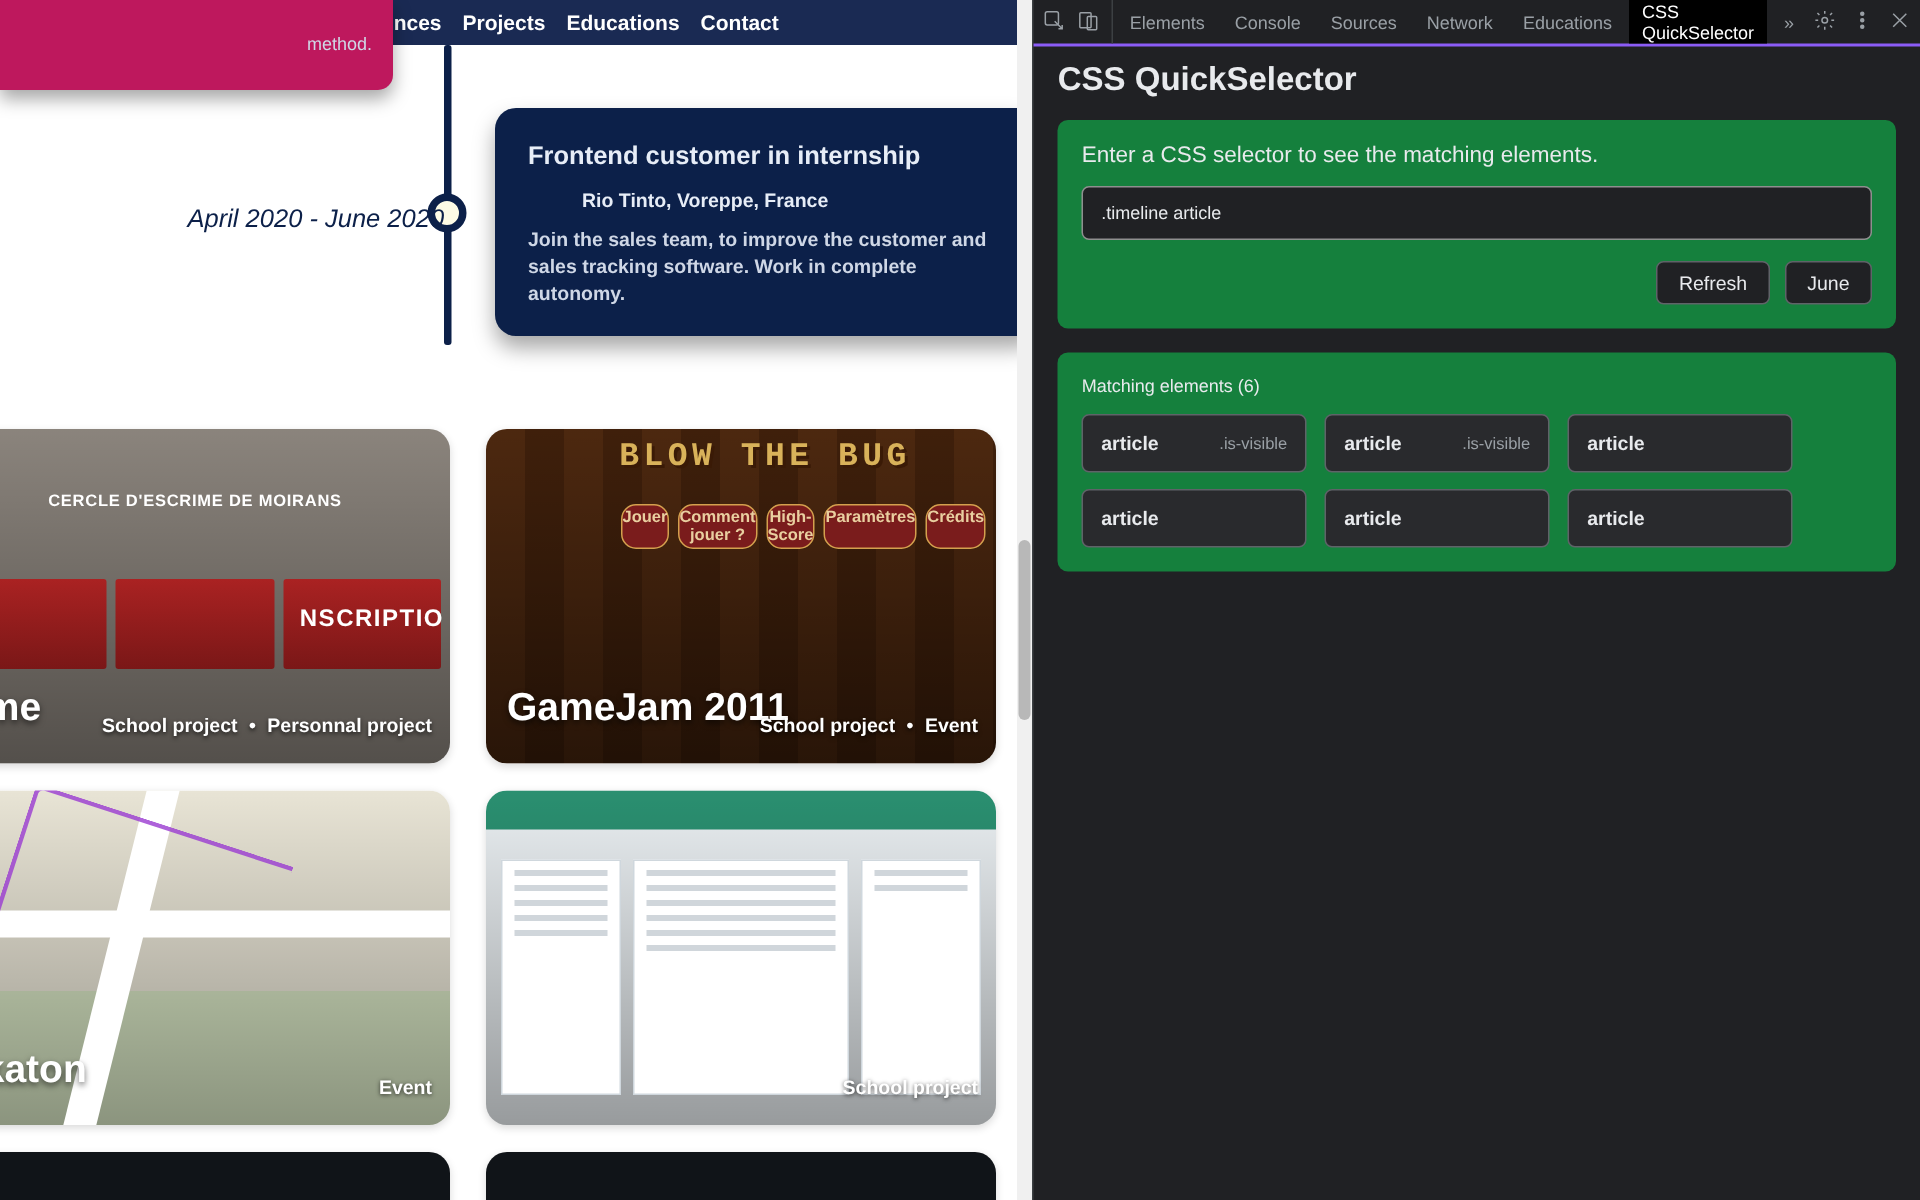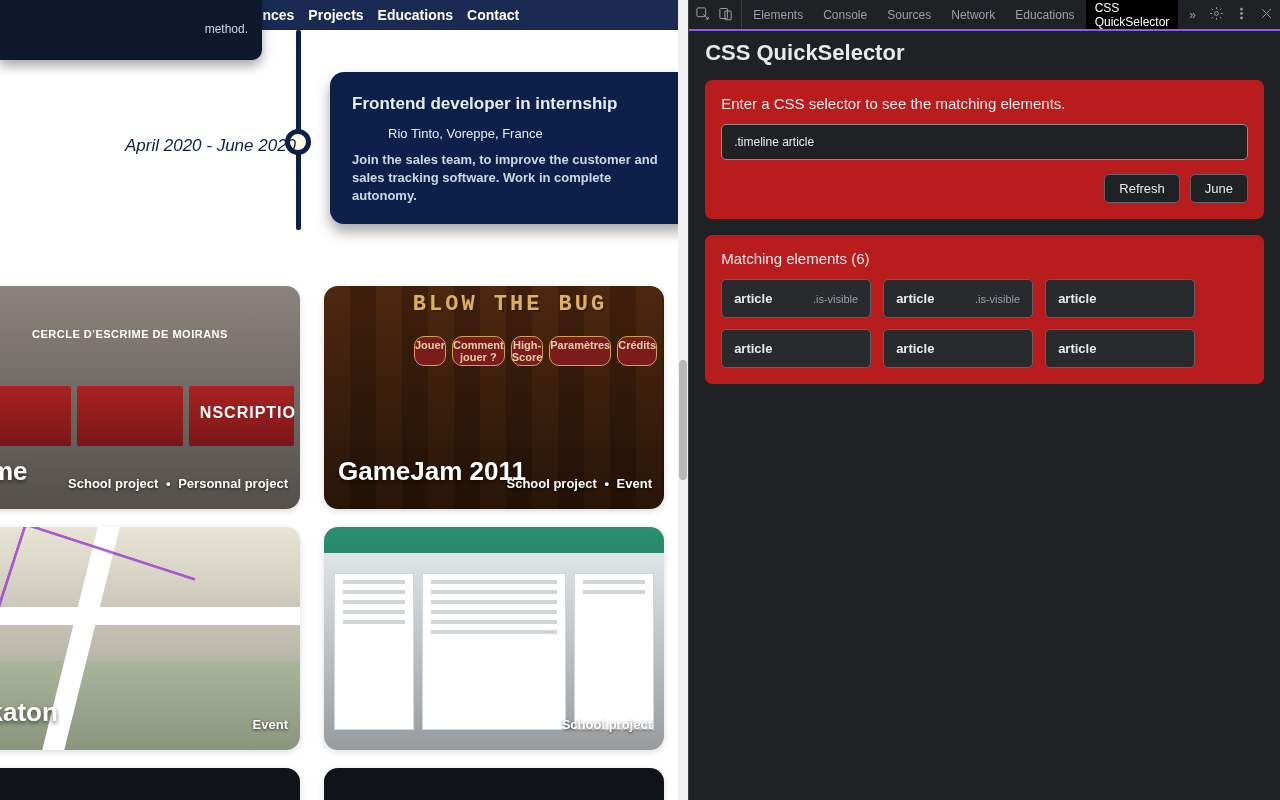--- a/index.html
+++ b/index.html
@@ -61,21 +61,21 @@
     text-decoration: none;
     padding: 0 2px;
     cursor: pointer;
   }
 
   .topcard {
     position: absolute;
     top: 0; left: 0;
     width: 262px;
     height: 60px;
-    background: #0f172a;
+    background: #be185d;
     border-bottom-right-radius: 10px;
     box-shadow: 0 6px 12px rgba(0,0,0,.35);
   }
   .topcard .txt {
     position: absolute;
     right: 14px; top: 22px;
     color: #cfd7e6;
     font-size: 12px;
     font-weight: 500;
   }
@@ -119,21 +119,21 @@
     color: #e7edf7;
     box-shadow: 0 8px 14px rgba(0,0,0,.35);
   }
   .rightcard h3 {
     font-size: 17px;
     font-weight: 700;
     margin-bottom: 12px;
   }
   .rightcard .loc {
     font-size: 13px;
-    font-weight: 400;
+    font-weight: 700;
     margin-bottom: 10px;
     padding-left: 36px;
   }
   .rightcard .desc {
     font-size: 13px;
     font-weight: 600;
     line-height: 1.4;
     color: #cfd7e6;
   }
 
@@ -333,21 +333,21 @@
   .dt-toolbar .righticons {
     display: flex; gap: 10px; align-items: center; color: #9aa0a6;
   }
 
   svg.icon { width: 15px; height: 15px; stroke: #9aa0a6; fill: none; stroke-width: 1.6; }
 
   .dt-body { padding: 9px 16px 0 16px; }
   .dt-title { font-size: 22px; font-weight: 700; margin-bottom: 14px; }
 
   .panel {
-    background: #b91c1c;
+    background: #15803d;
     border-radius: 7px;
     padding: 15px 16px 16px 16px;
     margin-bottom: 16px;
   }
   .panel .hint { font-size: 15px; margin-bottom: 12px; }
 
   .selector-input {
     width: 100%;
     background: #202124;
     border: 1.5px solid #8f8f8f;
@@ -368,21 +368,21 @@
     background: #202124;
     border: 1.5px solid #5f6368;
     border-radius: 5px;
     color: #e8eaed;
     font-size: 13px;
     padding: 6px 14px;
     cursor: pointer;
   }
 
   .results .head {
-    font-size: 15px;
+    font-size: 12px;
     margin-bottom: 12px;
   }
   .chips {
     display: flex;
     flex-wrap: wrap;
     gap: 11px 12px;
   }
   .chip {
     width: 150px;
     border: 1.5px solid #5f6368;
@@ -414,21 +414,21 @@
     </nav>
 
     <div class="topcard">
       <span class="txt">method.</span>
     </div>
 
     <span class="timeline-dot"></span>
     <span class="date-label">April 2020 - June 2020</span>
 
     <article class="rightcard">
-      <h3>Frontend developer in internship</h3>
+      <h3>Frontend customer in internship</h3>
       <div class="loc">Rio Tinto, Voreppe, France</div>
       <div class="desc">Join the sales team, to improve the customer and sales tracking software. Work in complete autonomy.</div>
     </article>
 
     <div class="cards">
 
       <div class="card c1">
         <div class="banner">CERCLE D'ESCRIME DE MOIRANS</div>
         <div class="strip">
           <div></div>

